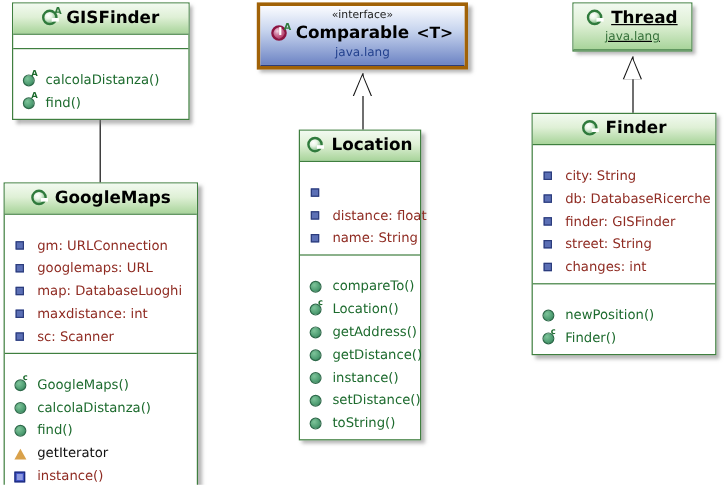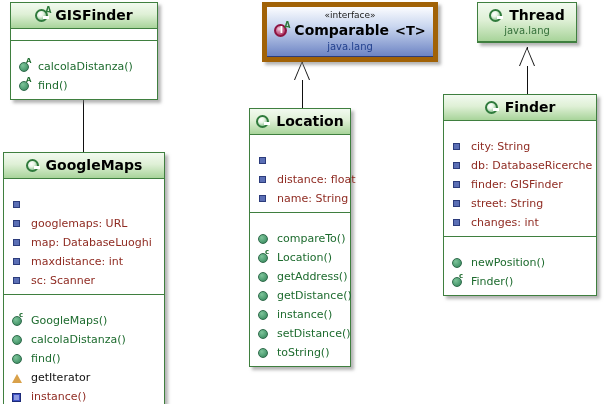--- a/index.html
+++ b/index.html
@@ -17,23 +17,22 @@
 
   
   .uml-box {
     position: absolute;
     box-sizing: border-box;
     background: #ffffff;
     border: 1px solid #3f7f3f;
     box-shadow: 3px 3px 3px rgba(120,120,120,0.55);
   }
   .uml-box.iface {
-    border: 5px solid #a16207;
+    border: 3px solid #a16207;
     box-shadow: 3px 3px 3px rgba(120,120,120,0.55);
-    margin-left: 48px;
   }
 
   .box-header {
     box-sizing: border-box;
     background: linear-gradient(to bottom, #f2faf0 0%, #dff0d6 45%, #a8d49a 100%);
     border-bottom: 1px solid #3f7f3f;
     text-align: center;
     padding: 3px 2px 4px 2px;
   }
   .iface .box-header {
@@ -287,38 +286,39 @@
 <div class="uml-box iface" style="left:214px; top:2px; width:176px;">
   <div class="box-header">
     <div class="stereotype">«interface»</div>
     <div class="class-title">
       <span class="title-ic ifc"><span class="disc"></span><span class="sup">A</span></span><span>Comparable</span><span class="tparam" style="margin-left:6px;">&lt;T&gt;</span>
     </div>
     <div class="pkg">java.lang</div>
   </div>
 </div>
 
-<div class="uml-box" style="left:477px; top:2px; width:100px;">
+<div class="uml-box" style="left:477px; top:2px; width:100px;text-decoration:underline;">
   <div class="box-header">
     <div class="class-title">
       <span class="title-ic cls"><span class="disc"></span></span><span>Thread</span>
     </div>
     <div class="pkg">java.lang</div>
   </div>
 </div>
 
 <div class="uml-box" style="left:3px; top:152px; width:162px;">
   <div class="box-header">
     <div class="class-title">
       <span class="title-ic cls"><span class="disc"></span></span><span>GoogleMaps</span>
     </div>
   </div>
   <div class="compartment">
     <div class="member attr">
       <span class="ic ic-attr"></span>
+      <span class="mtext">gm: URLConnection</span>
     </div>
     <div class="member attr">
       <span class="ic ic-attr"></span>
       <span class="mtext">googlemaps: URL</span>
     </div>
     <div class="member attr">
       <span class="ic ic-attr"></span>
       <span class="mtext">map: DatabaseLuoghi</span>
     </div>
     <div class="member attr">

